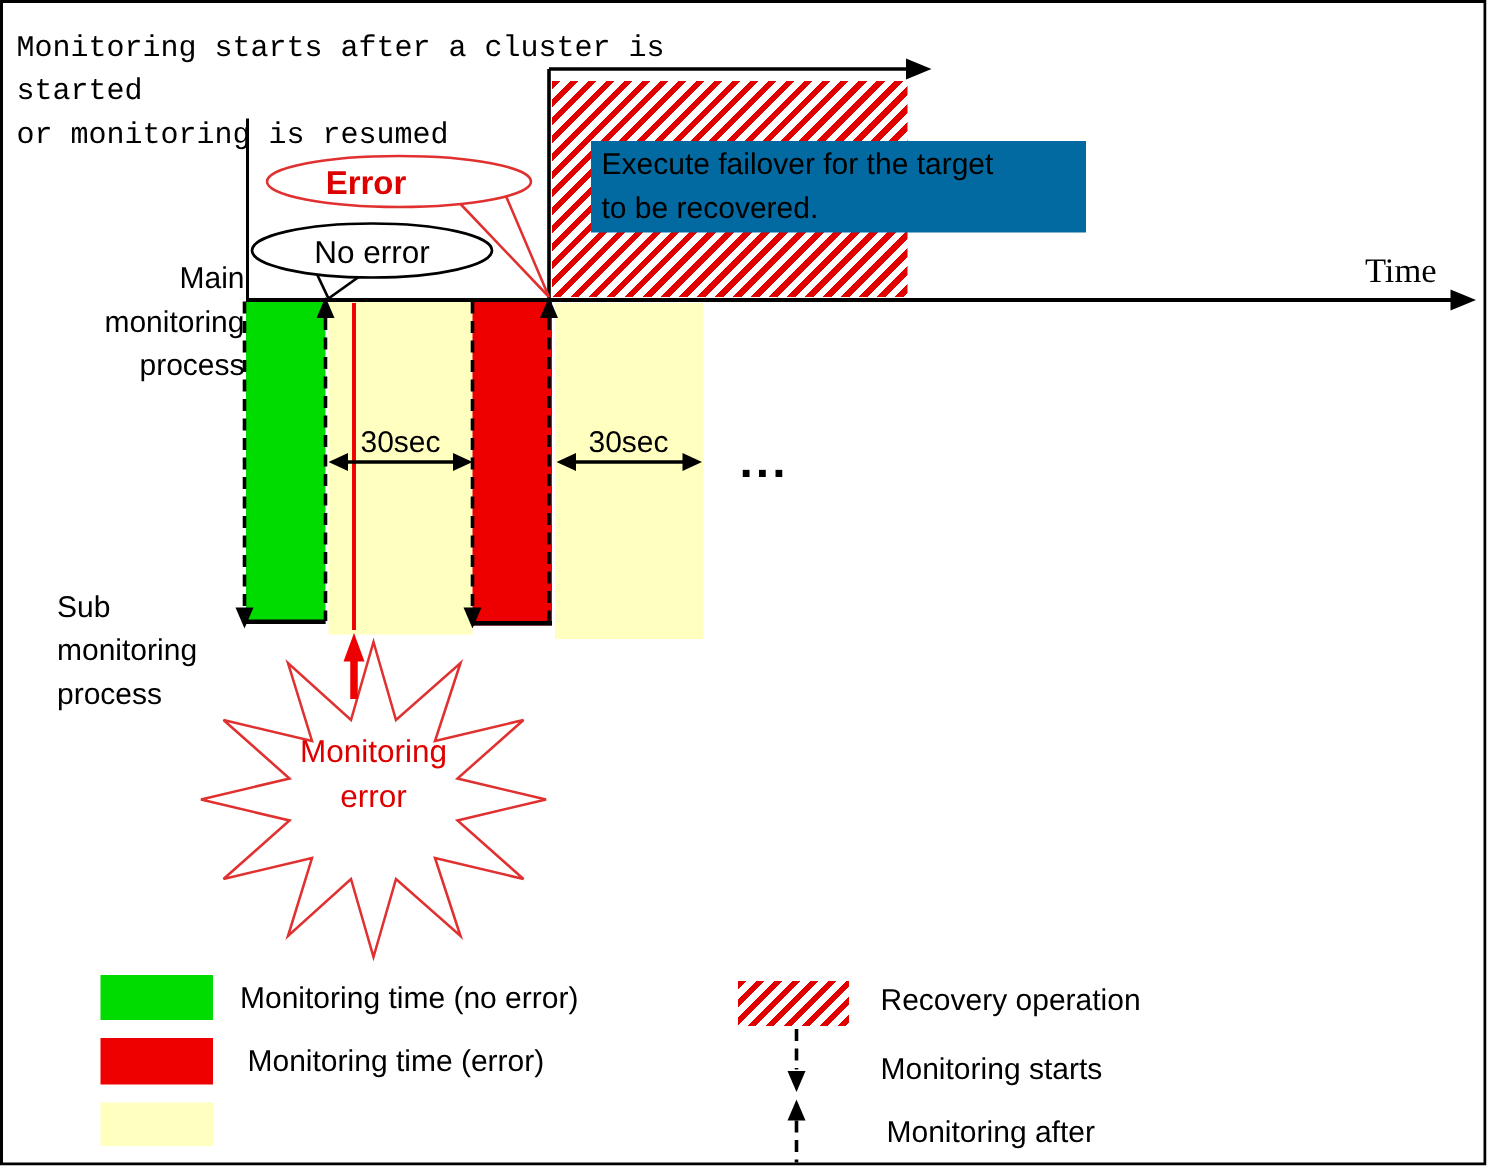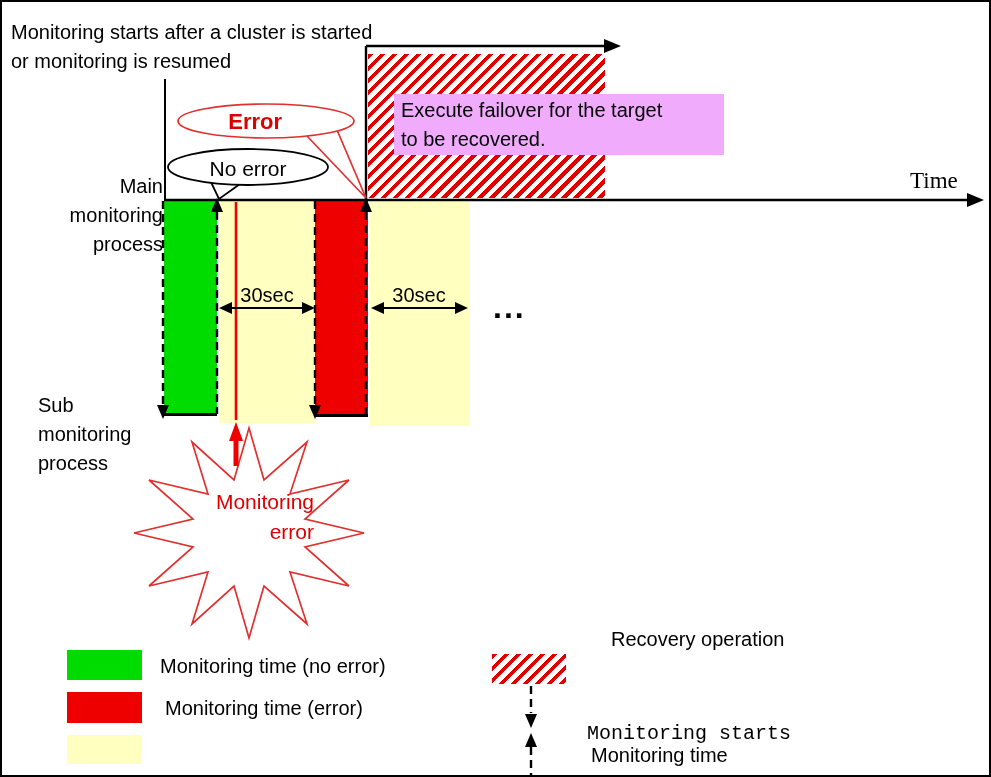--- a/index.html
+++ b/index.html
@@ -10,25 +10,25 @@
   }
   .abs{position:absolute;}
   .txt{font-size:20px;line-height:29px;white-space:pre-line;z-index:3;}
   .bar{position:absolute;z-index:1;}
   .bar-green{background:var(--c-green);border-bottom:3px solid #000;}
   .bar-red{background:var(--c-red);border-bottom:3px solid #000;}
   .bar-yellow{background:var(--c-yellow);}
   .hatch{
     background:repeating-linear-gradient(135deg,var(--c-hatch) 0 4px,#ffffff 4px 8.5px);
   }
-  #failover-box{background:#f0abfc;z-index:1;}
+  #failover-box{background:#0369a1;z-index:1;}
   #failover-text{padding:2px 0 0 7px;}
   svg.overlay{position:absolute;left:0;top:0;z-index:2;}
   .lbl-center{text-align:center;}
-  .red-text{color:var(--c-error_text);text-align:right;}
+  .red-text{color:var(--c-error_text);}
   .bold{font-weight:bold;}
   #time-label{font-family:"Liberation Serif","DejaVu Serif",serif;font-size:23px;z-index:3;text-align:center;}
   #ellipsis{font-size:32px;font-weight:bold;letter-spacing:2px;line-height:20px;z-index:3;}
   .legend-swatch{position:absolute;z-index:1;}
   .legend-label{position:absolute;font-size:20px;z-index:3;white-space:nowrap;}
   
   .blk{stroke:#000;fill:none;}
   .blk-fill{fill:#000;stroke:none;}
   .dash{stroke:#000;stroke-width:2.4;stroke-dasharray:8 5;fill:none;}
   .redln{stroke:var(--c-red);fill:none;}
@@ -93,21 +93,21 @@
 
     <path d="M 305,134 L 364,196 L 335,128" class="accent-shape"></path>
     <ellipse cx="264" cy="119" rx="88" ry="17" class="accent-shape"></ellipse>
 
     <line class="dash" x1="529" y1="684" x2="529" y2="711"></line>
     <polygon class="blk-fill" points="529,726 523,712 535,712"></polygon>
     <polygon class="blk-fill" points="529,731 523,745 535,745"></polygon>
     <line class="dash" x1="529" y1="745" x2="529" y2="776"></line>
   </svg>
 
-  <div class="abs txt" style="left:9px;top:16px;width:450px;">Monitoring starts after a cluster is started
+  <div class="abs txt" style="left:9px;top:16px;width:450px;font-family:Liberation Mono, monospace;">Monitoring starts after a cluster is started
 or monitoring is resumed</div>
 
   <div class="abs txt" style="left:36px;top:170px;width:125px;text-align:right;">Main
 monitoring
 process</div>
   <div class="abs txt" style="left:36px;top:389px;width:125px;">Sub
 monitoring
 process</div>
 
   <div id="time-label" class="abs" style="left:908px;top:166px;">Time</div>
@@ -124,17 +124,17 @@
 
   <div class="legend-swatch" style="left:65px;top:648px;width:75px;height:30px;background:var(--c-green);"></div>
   <div class="legend-label" style="left:158px;top:653px;">Monitoring time (no error)</div>
 
   <div class="legend-swatch" style="left:65px;top:690px;width:75px;height:31px;background:var(--c-red);"></div>
   <div class="legend-label" style="left:163px;top:695px;">Monitoring time (error)</div>
 
   <div class="legend-swatch" style="left:65px;top:733px;width:75px;height:29px;background:var(--c-yellow);"></div>
 
   <div class="legend-swatch hatch" style="left:490px;top:652px;width:74px;height:30px;"></div>
-  <div class="legend-label" style="left:585px;top:626px;margin-left:24px;">Recovery operation</div>
-  <div class="legend-label" style="left:585px;top:720px;font-family:Liberation Mono, monospace;">Monitoring starts</div>
-  <div class="legend-label" style="left:589px;top:742px;">Monitoring time</div>
+  <div class="legend-label" style="left:585px;top:654px;">Recovery operation</div>
+  <div class="legend-label" style="left:585px;top:700px;">Monitoring starts</div>
+  <div class="legend-label" style="left:589px;top:742px;">Monitoring after</div>
 
 </div>
 
 </body></html>

